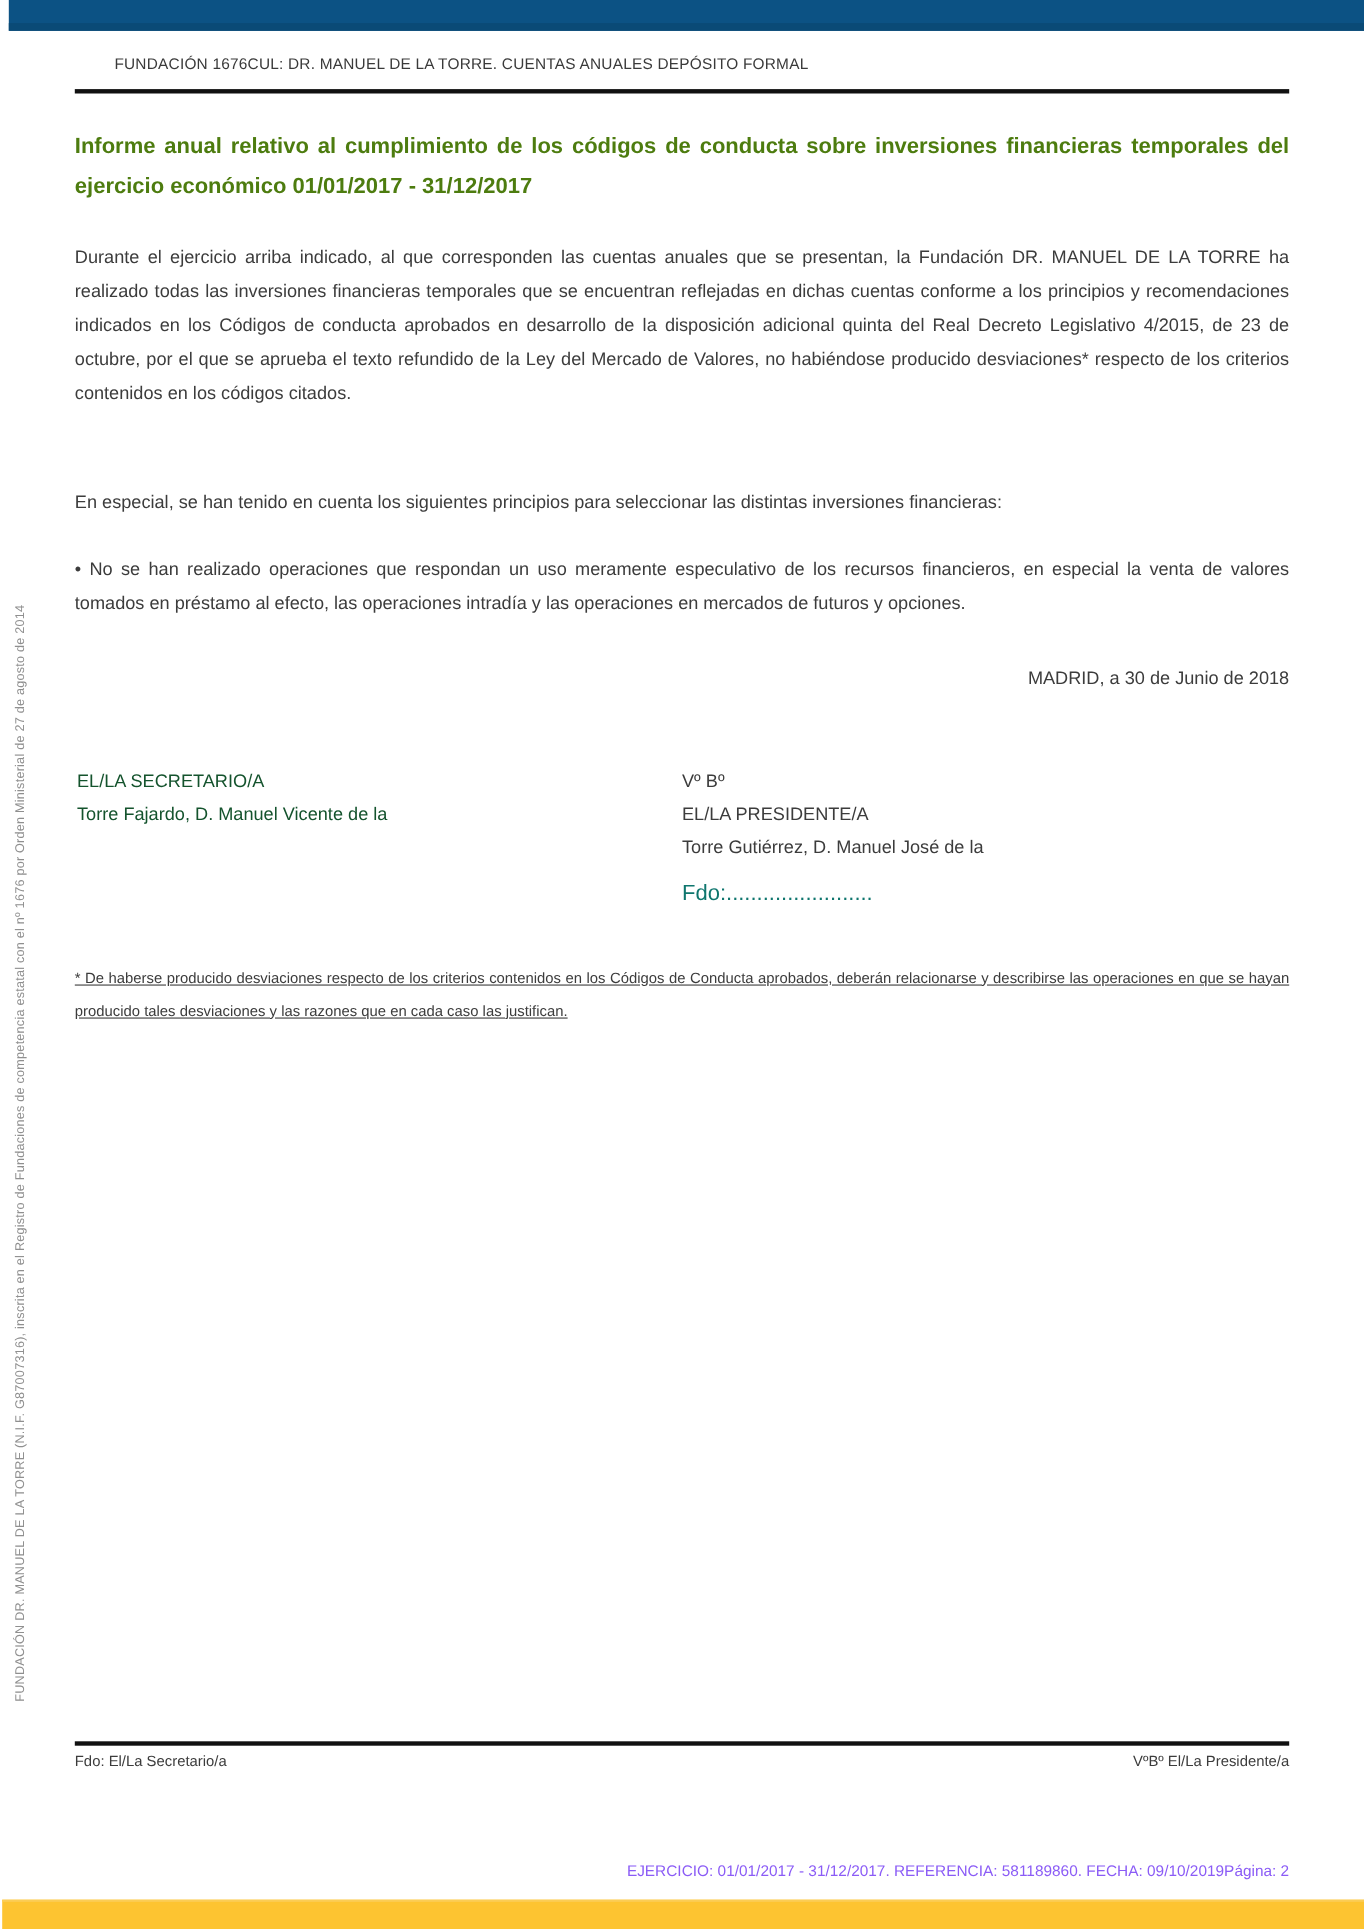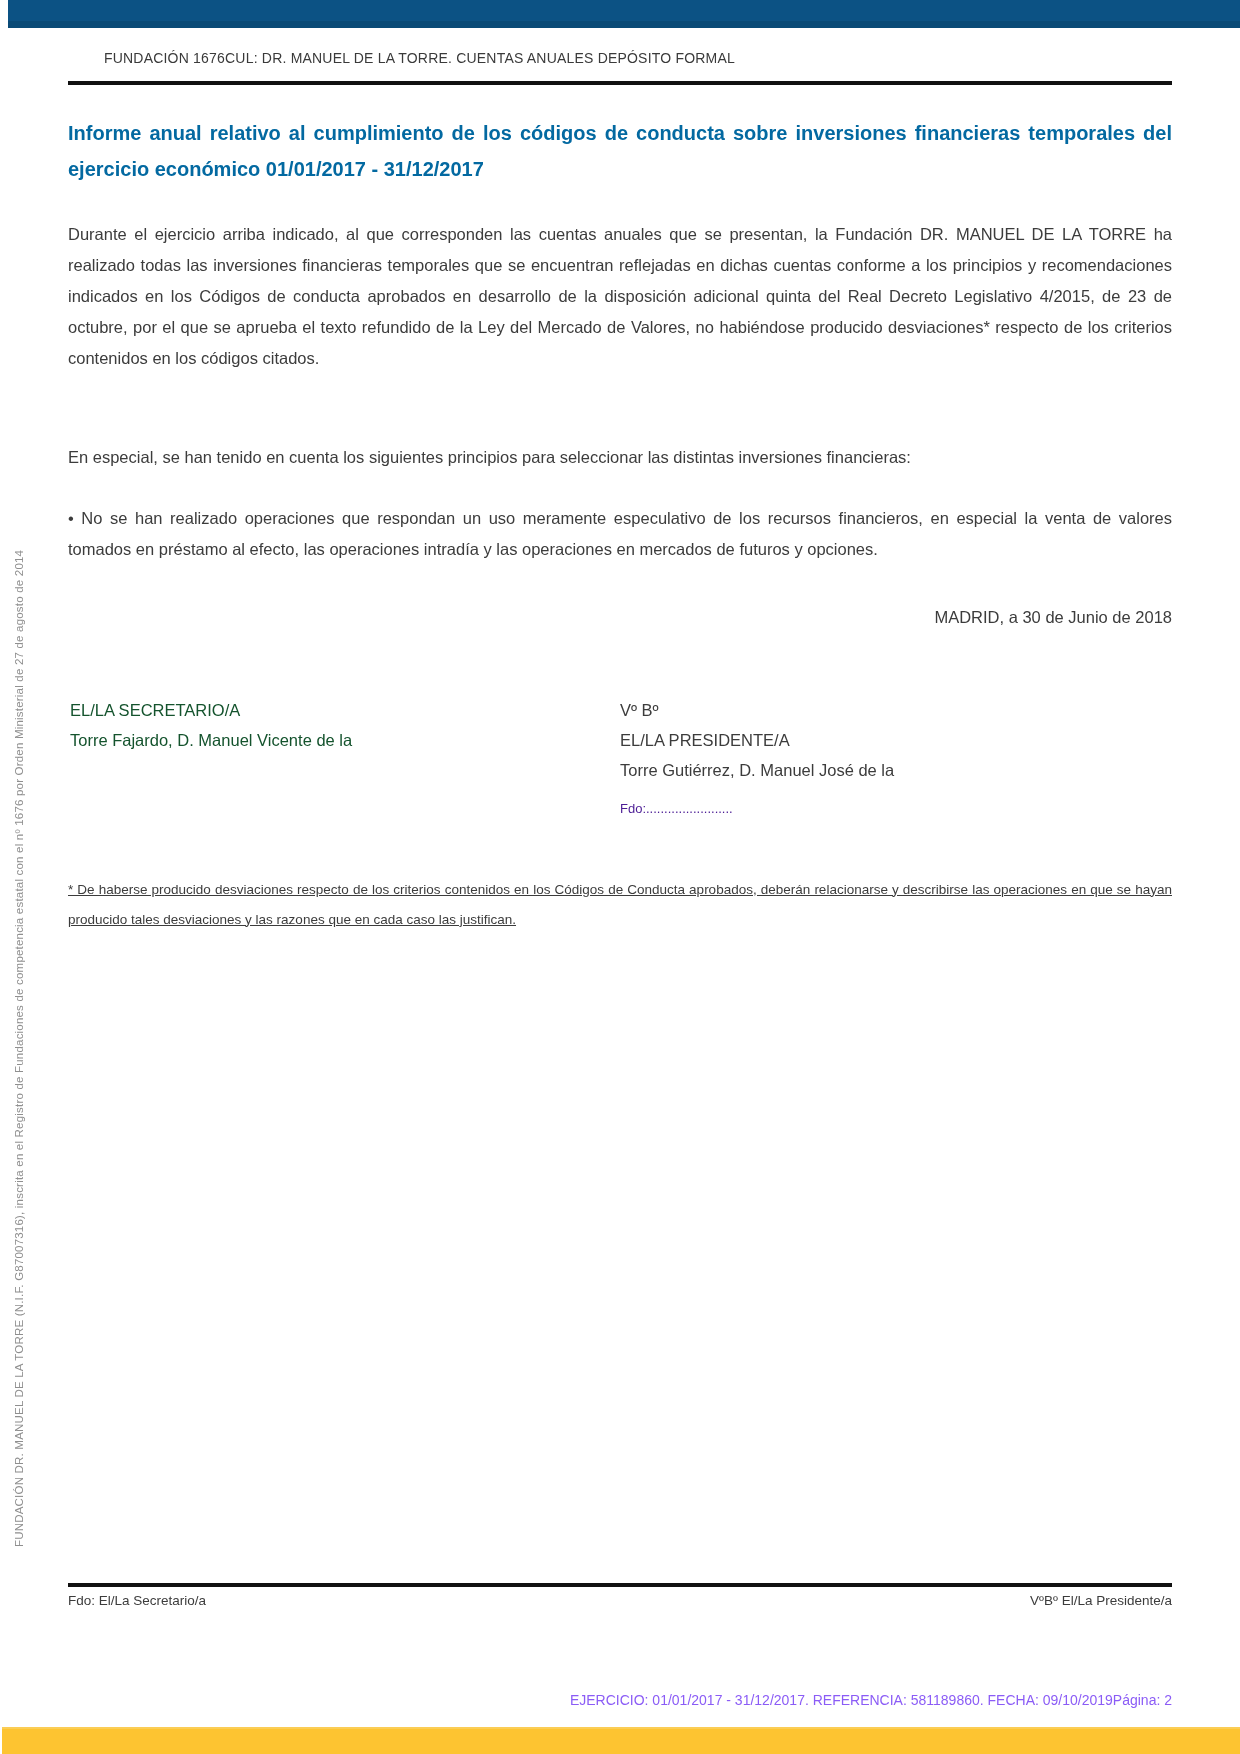--- a/index.html
+++ b/index.html
@@ -65,21 +65,21 @@
     position: absolute;
     top: 81px; left: 0; right: 0;
     height: 4px;
     background: #111111;
   }
   .doc-title {
     position: absolute;
     top: 102px; left: 0; right: 0;
     font-size: 20px;
     font-weight: bold;
-    color: #0369a1;
+    color: #4d7c0f;
     line-height: 36px;
     text-align: justify;
   }
   .para {
     position: absolute;
     left: 0; right: 0;
     font-size: 16.5px;
     color: #3c3c3c;
     line-height: 31px;
     text-align: justify;
@@ -106,22 +106,22 @@
   .sig-right {
     position: absolute;
     top: 695px; left: 552px;
     font-size: 16.5px;
     color: #3c3c3c;
     line-height: 30px;
   }
   .sig-fdo {
     position: absolute;
     top: 801px; left: 552px;
-    font-size: 13px;
-    color: #4c1d95;
+    font-size: 20px;
+    color: #0f766e;
   }
 
   .footnote {
     position: absolute;
     top: 861px; left: 0; right: 0;
     font-size: 13.5px;
     color: #3c3c3c;
     line-height: 30px;
     text-align: justify;
     text-decoration: underline;

